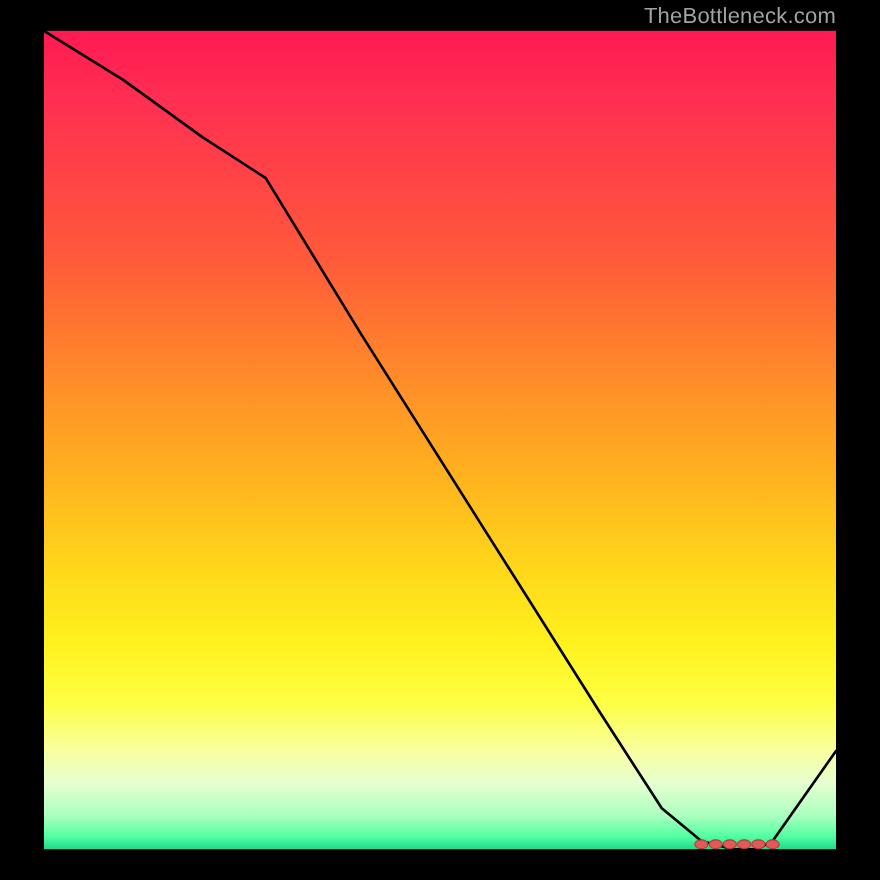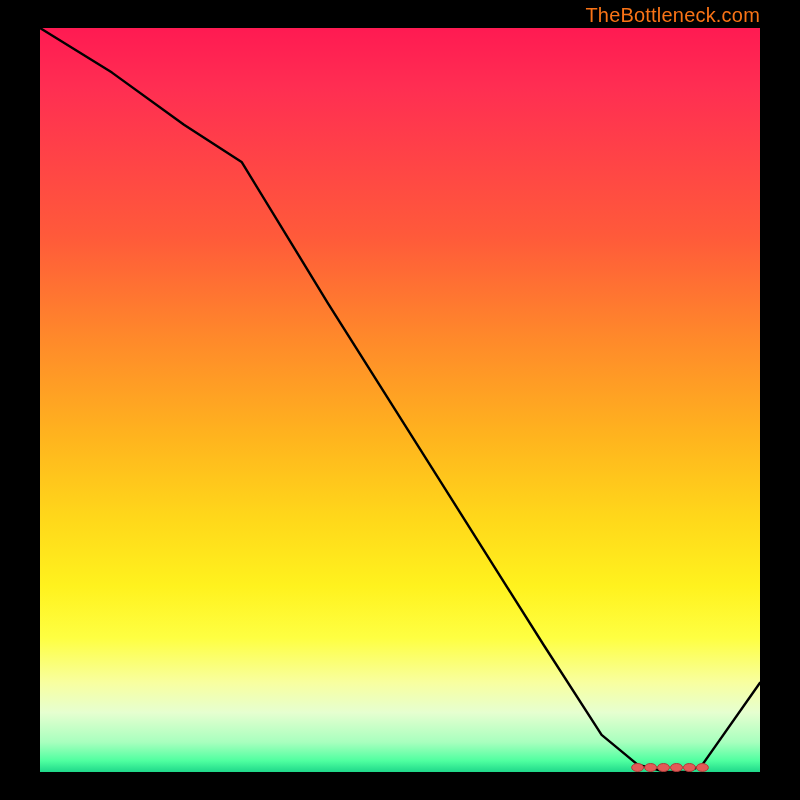--- a/index.html
+++ b/index.html
@@ -48,21 +48,21 @@
     position: absolute;
     inset: 0;
     width: 720px;
     height: 744px;
     overflow: visible;
   }
   .watermark {
     position: absolute;
     top: 4px;
     right: 40px;
-    color: #f97316;
+    color: #a3a3a3;
     font-size: 20px;
     font-weight: 500;
     letter-spacing: 0.2px;
   }
 </style>
 </head>
 <body>
 
 <div class="frame">
 

